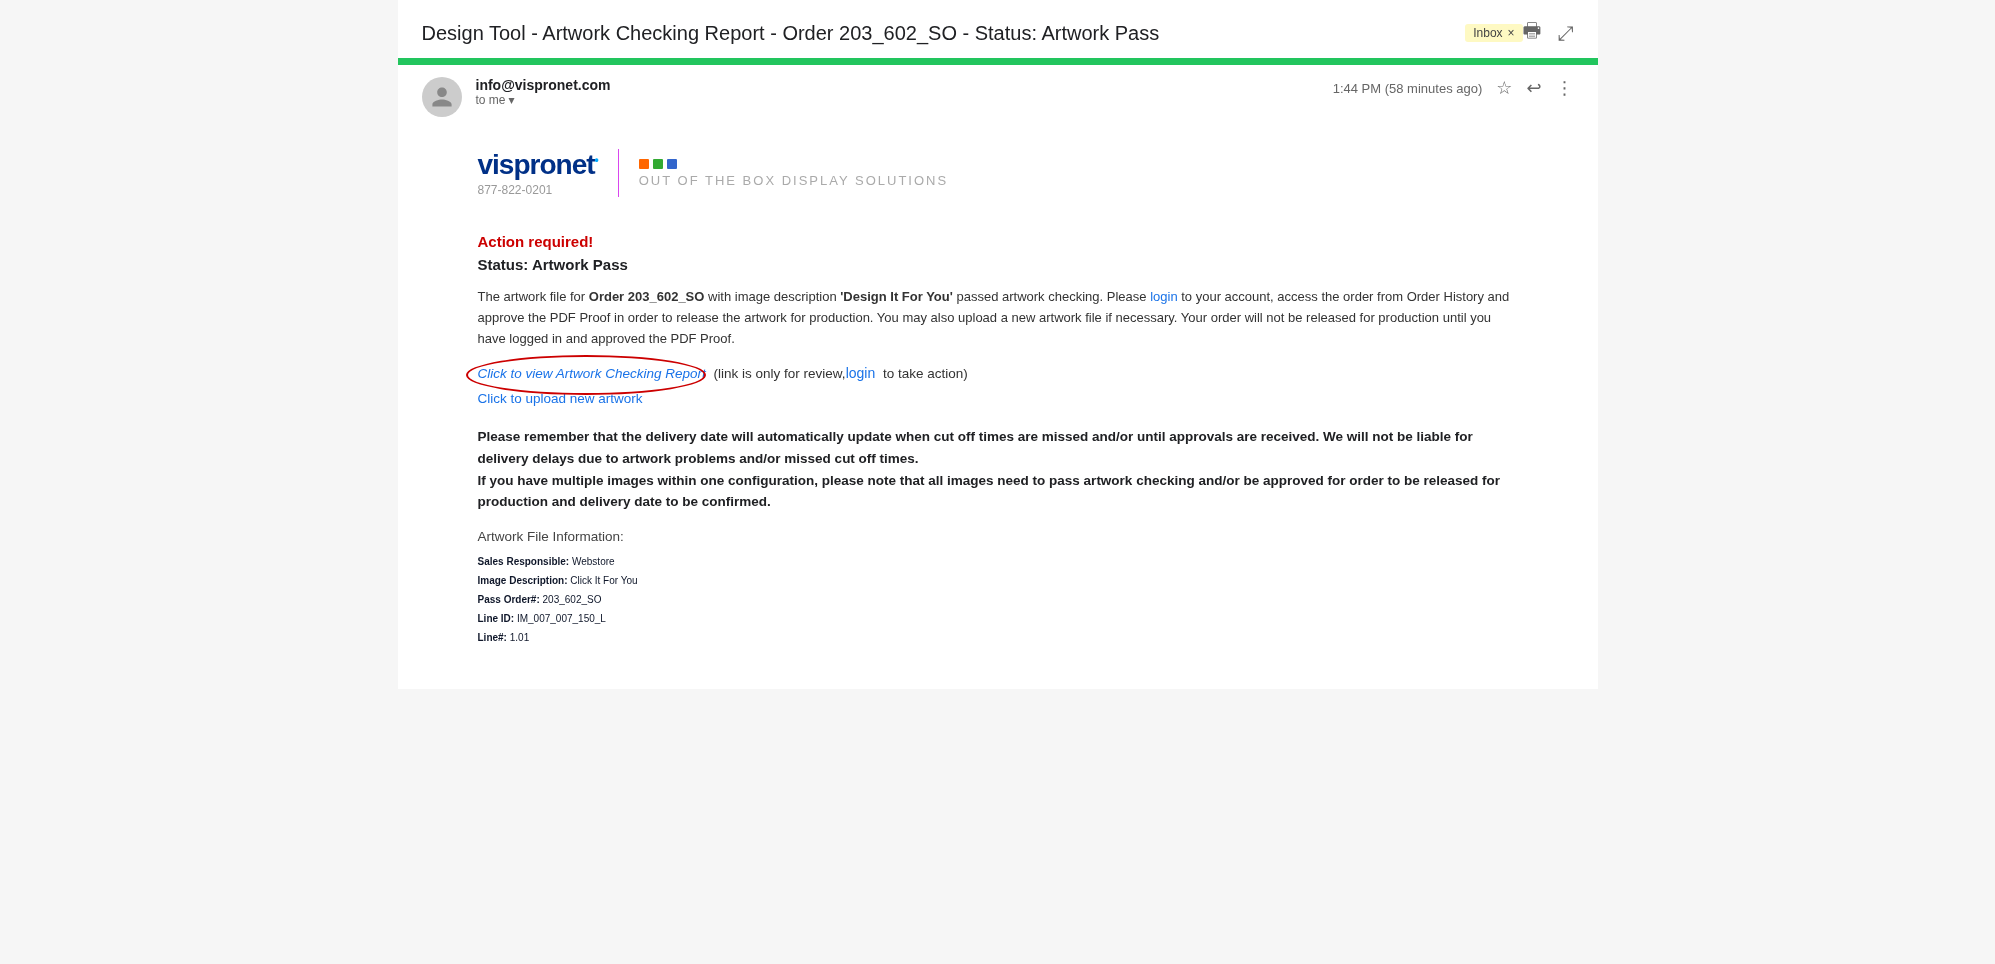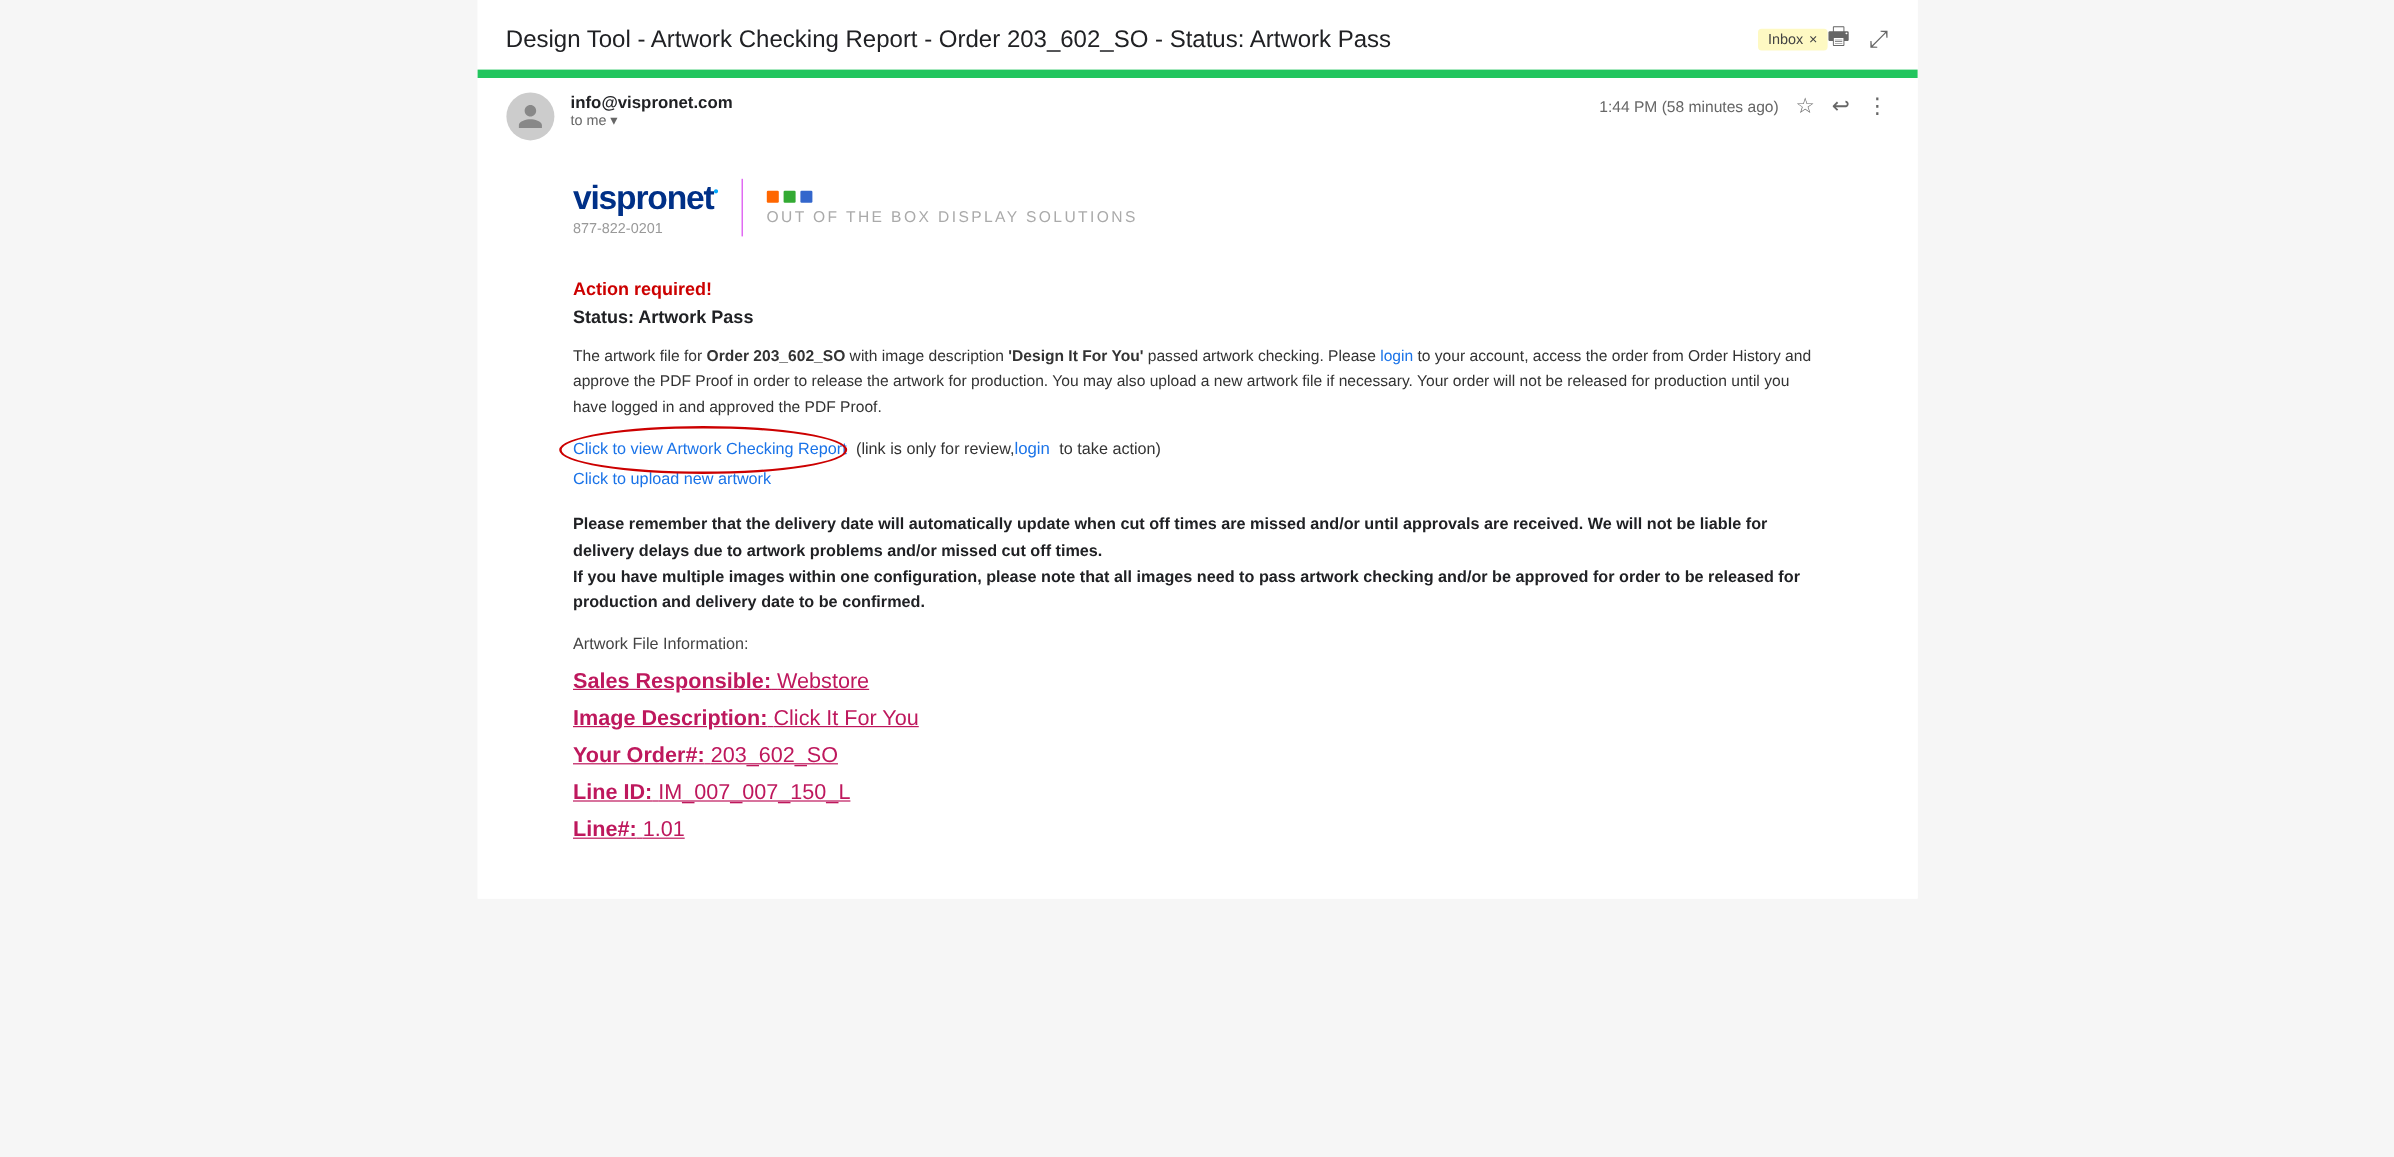--- a/index.html
+++ b/index.html
@@ -210,20 +210,21 @@
       display: flex;
       align-items: center;
       margin-bottom: 10px;
       position: relative;
     }
 
     .artwork-check-link {
       color: #1a73e8;
       text-decoration: none;
       font-size: 13.5px;
+      font-style: italic;
     }
 
     .circle-highlight {
       position: absolute;
       top: -10px;
       left: -12px;
       width: 240px;
       height: 40px;
       border: 2px solid #cc0000;
       border-radius: 50%;
@@ -256,25 +257,24 @@
       margin-top: 10px;
     }
 
     .artwork-info-label {
       font-size: 13.5px;
       color: #444;
       margin-bottom: 10px;
     }
 
     .info-row {
-      font-size: 18px;
-      color: #be185d;
+      font-size: 10px;
+      color: #0f172a;
       margin-bottom: 4px;
       line-height: 1.5;
-      text-decoration: underline;
     }
 
     .info-row strong {
       font-weight: 700;
     }
 
     .dot-orange { width: 10px; height: 10px; background: #ff6600; border-radius: 1px; display: inline-block; }
     .dot-green  { width: 10px; height: 10px; background: #33aa33; border-radius: 1px; display: inline-block; }
     .dot-blue   { width: 10px; height: 10px; background: #3366cc; border-radius: 1px; display: inline-block; }
   </style>
@@ -367,21 +367,21 @@
 
       <div class="info-row">
         <strong>Sales Responsible:</strong>
         <span> Webstore</span>
       </div>
       <div class="info-row">
         <strong>Image Description:</strong>
         <span> Click It For You</span>
       </div>
       <div class="info-row">
-        <strong>Your Order#:</strong>
+        <strong>Pass Order#:</strong>
         <span> 203_602_SO</span>
       </div>
       <div class="info-row">
         <strong>Line ID:</strong>
         <span> IM_007_007_150_L</span>
       </div>
       <div class="info-row">
         <strong>Line#:</strong>
         <span> 1.01</span>
       </div>

